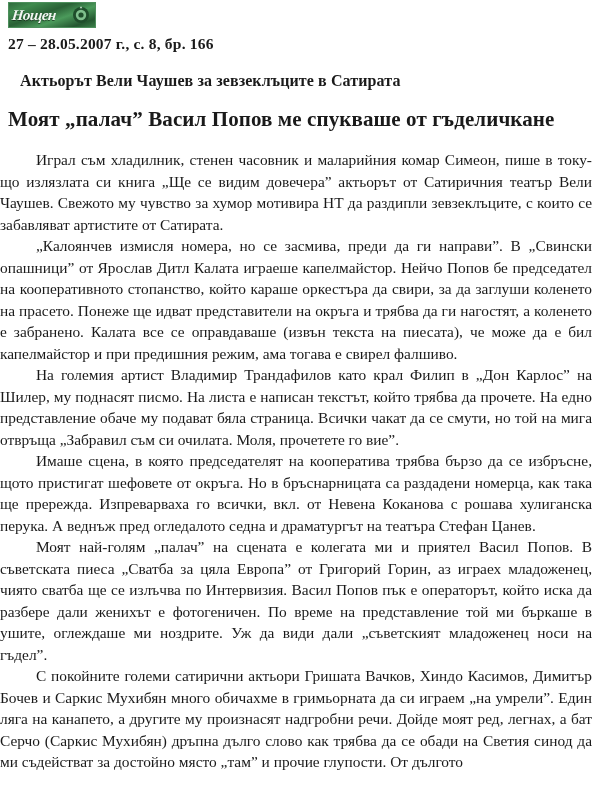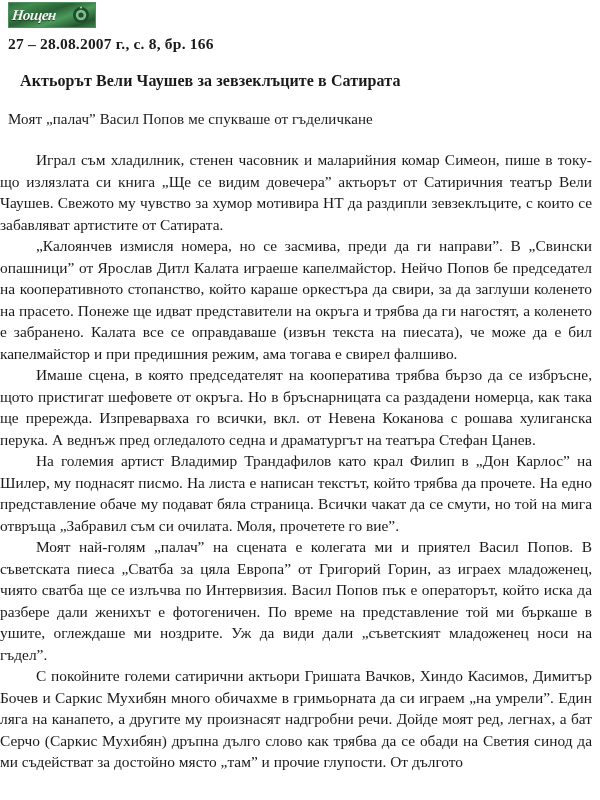--- a/index.html
+++ b/index.html
@@ -75,22 +75,22 @@
   
   .headline-kicker {
     margin: 18px 0 0 20px;
     font-size: 16px;
     font-weight: bold;
     line-height: 20px;
     letter-spacing: 0.1px;
   }
   .headline-main {
     margin: 18px 0 8px 8px;
-    font-size: 15px;
-    font-weight: normal;
+    font-size: 21px;
+    font-weight: bold;
     line-height: 20px;
     letter-spacing: 0.1px;
   }
 
   
   .article-body {
     margin: 20px 8px 0 0;
     font-size: 15.4px;
     line-height: 21.5px;
     text-align: justify;
@@ -114,28 +114,28 @@
         <svg width="18" height="18" viewBox="0 0 18 18" aria-hidden="true">
           <circle cx="9" cy="9" r="8" fill="#1f4d2b"></circle>
           <circle cx="9" cy="9" r="5.2" fill="#7fbf8c"></circle>
           <circle cx="9" cy="9" r="2.6" fill="#1f4d2b"></circle>
           <path d="M9 0.3 L10.4 2.2 L7.7 2.2 Z" fill="#cfe6d3"></path>
         </svg>
       </span>
     </div>
   </div>
 
-  <div class="issue-line">27 – 28.08.2007 г., с. 8, бр. 166</div>
+  <div class="issue-line">27 – 28.05.2007 г., с. 8, бр. 166</div>
 
   <h2 class="headline-kicker">Актьорът Вели Чаушев за зевзеклъците в Сатирата</h2>
 
   <h1 class="headline-main">Моят „палач” Васил Попов ме спукваше от гъделичкане</h1>
 
   <div class="article-body">
     <p>Играл съм хладилник, стенен часовник и маларийния комар Симеон, пише в току-що излязлата си книга „Ще се видим довечера” актьорът от Сатиричния театър Вели Чаушев. Свежото му чувство за хумор мотивира НТ да раздипли зевзеклъците, с които се забавляват артистите от Сатирата.</p>
     <p>„Калоянчев измисля номера, но се засмива, преди да ги направи”. В „Свински опашници” от Ярослав Дитл Калата играеше капелмайстор. Нейчо Попов бе председател на кооперативното стопанство, който караше оркестъра да свири, за да заглуши коленето на прасето. Понеже ще идват представители на окръга и трябва да ги нагостят, а коленето е забранено. Калата все се оправдаваше (извън текста на пиесата), че може да е бил капелмайстор и при предишния режим, ама тогава е свирел фалшиво.</p>
+    <p>На големия артист Владимир Трандафилов като крал Филип в „Дон Карлос” на Шилер, му поднасят писмо. На листа е написан текстът, който трябва да прочете. На едно представление обаче му подават бяла страница. Всички чакат да се смути, но той на мига отвръща „Забравил съм си очилата. Моля, прочетете го вие”.</p>
     <p>Имаше сцена, в която председателят на кооператива трябва бързо да се избръсне, щото пристигат шефовете от окръга. Но в бръснарницата са раздадени номерца, как така ще прережда. Изпреварваха го всички, вкл. от Невена Коканова с рошава хулиганска перука. А веднъж пред огледалото седна и драматургът на театъра Стефан Цанев.</p>
-    <p>На големия артист Владимир Трандафилов като крал Филип в „Дон Карлос” на Шилер, му поднасят писмо. На листа е написан текстът, който трябва да прочете. На едно представление обаче му подават бяла страница. Всички чакат да се смути, но той на мига отвръща „Забравил съм си очилата. Моля, прочетете го вие”.</p>
     <p>Моят най-голям „палач” на сцената е колегата ми и приятел Васил Попов. В съветската пиеса „Сватба за цяла Европа” от Григорий Горин, аз играех младоженец, чиято сватба ще се излъчва по Интервизия. Васил Попов пък е операторът, който иска да разбере дали женихът е фотогеничен. По време на представление той ми бъркаше в ушите, оглеждаше ми ноздрите. Уж да види дали „съветският младоженец носи на гъдел”.</p>
     <p>С покойните големи сатирични актьори Гришата Вачков, Хиндо Касимов, Димитър Бочев и Саркис Мухибян много обичахме в гримьорната да си играем „на умрели”. Един ляга на канапето, а другите му произнасят надгробни речи. Дойде моят ред, легнах, а бат Серчо (Саркис Мухибян) дръпна дълго слово как трябва да се обади на Светия синод да ми съдействат за достойно място „там” и прочие глупости. От дългото</p>
   </div>
 
 </div>
 
 </body></html>

